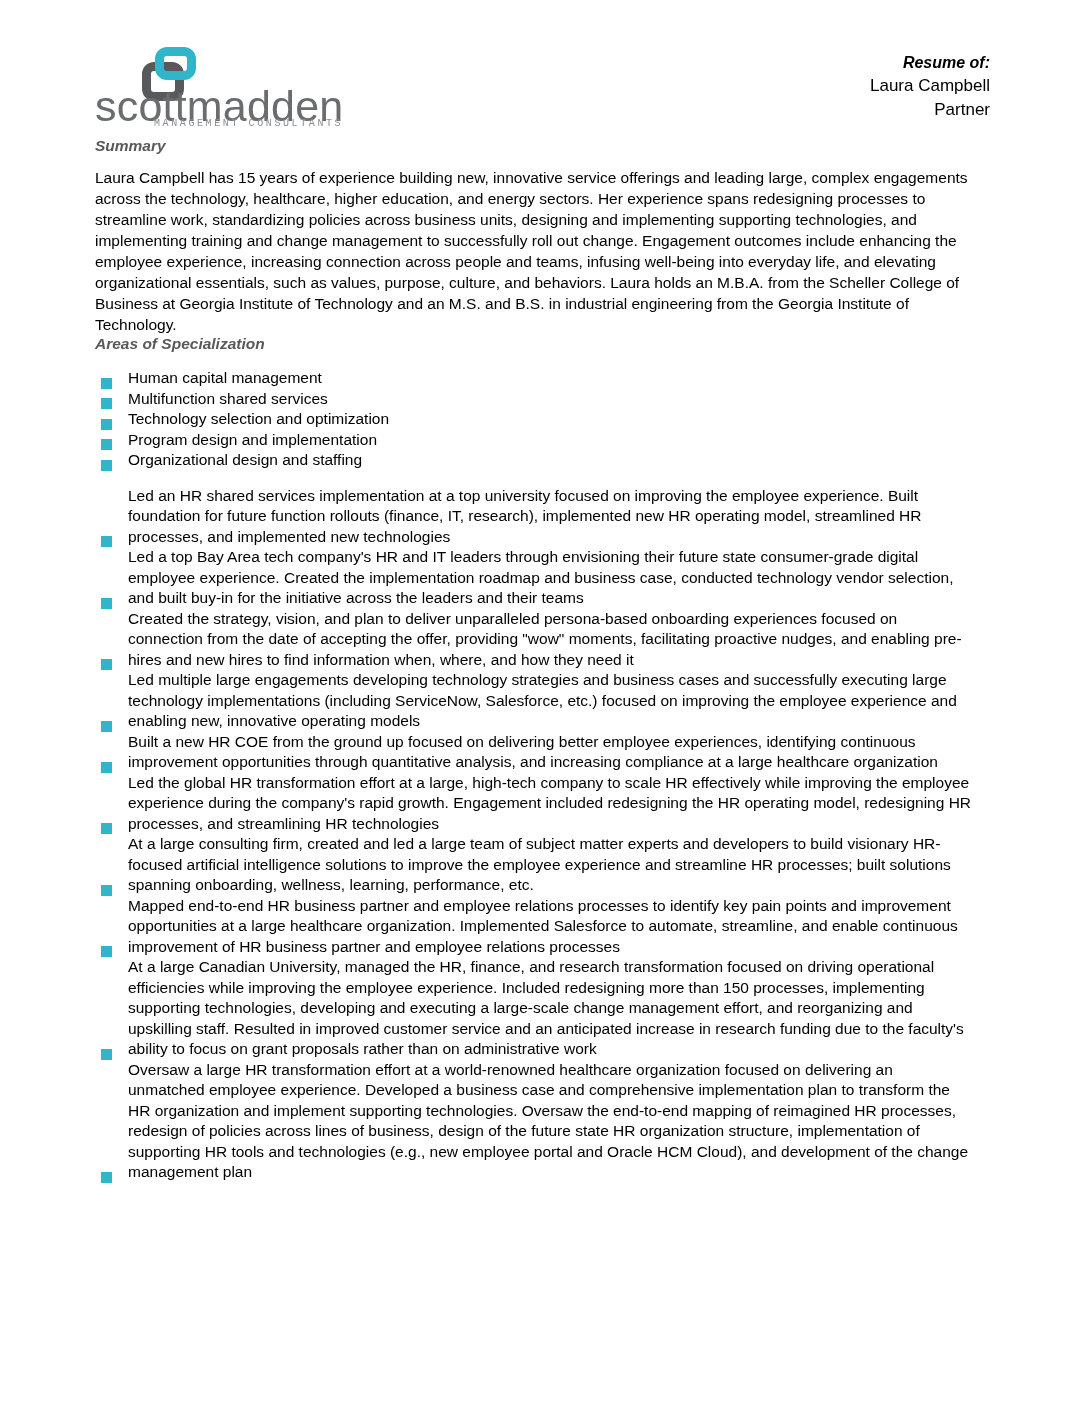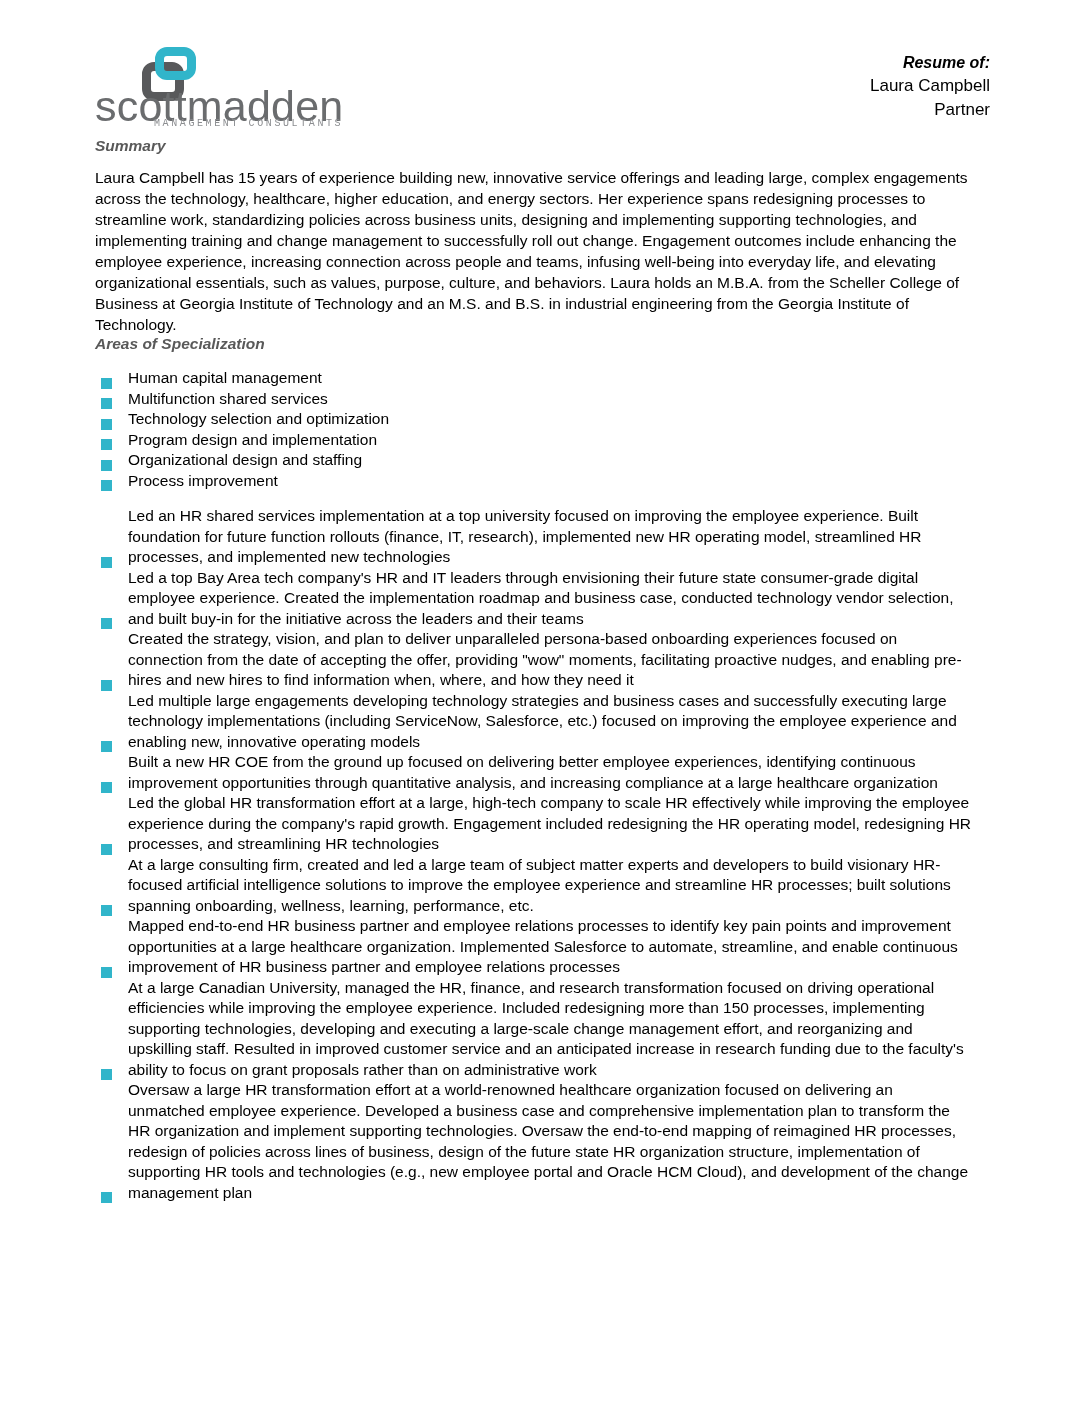--- a/index.html
+++ b/index.html
@@ -95,24 +95,20 @@
         <li class="li">
           <span class="bullet"></span>
           <span class="txt">Program design and implementation</span>
         </li>
 
         <li class="li">
           <span class="bullet"></span>
           <span class="txt">Organizational design and staffing</span>
         </li>
 
-        <li class="li">
-          <span class="bullet"></span>
-          <span class="txt">Process improvement</span>
-        </li>
       </ul>
   </div>
 
   <div>
     <ul class="blist">
 
         <li class="li">
           <span class="bullet"></span>
           <span class="txt">Led an HR shared services implementation at a top university focused on improving the employee experience. Built foundation for future function rollouts (finance, IT, research), implemented new HR operating model, streamlined HR processes, and implemented new technologies</span>
         </li>

